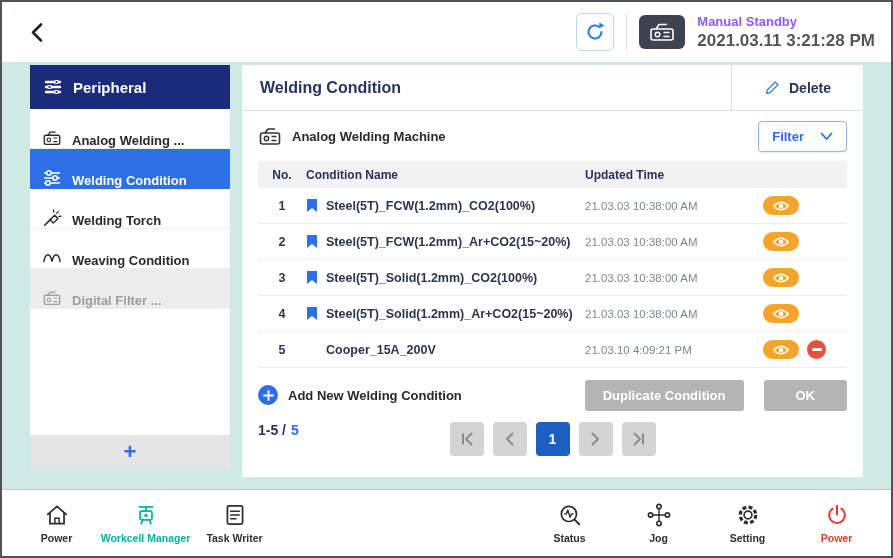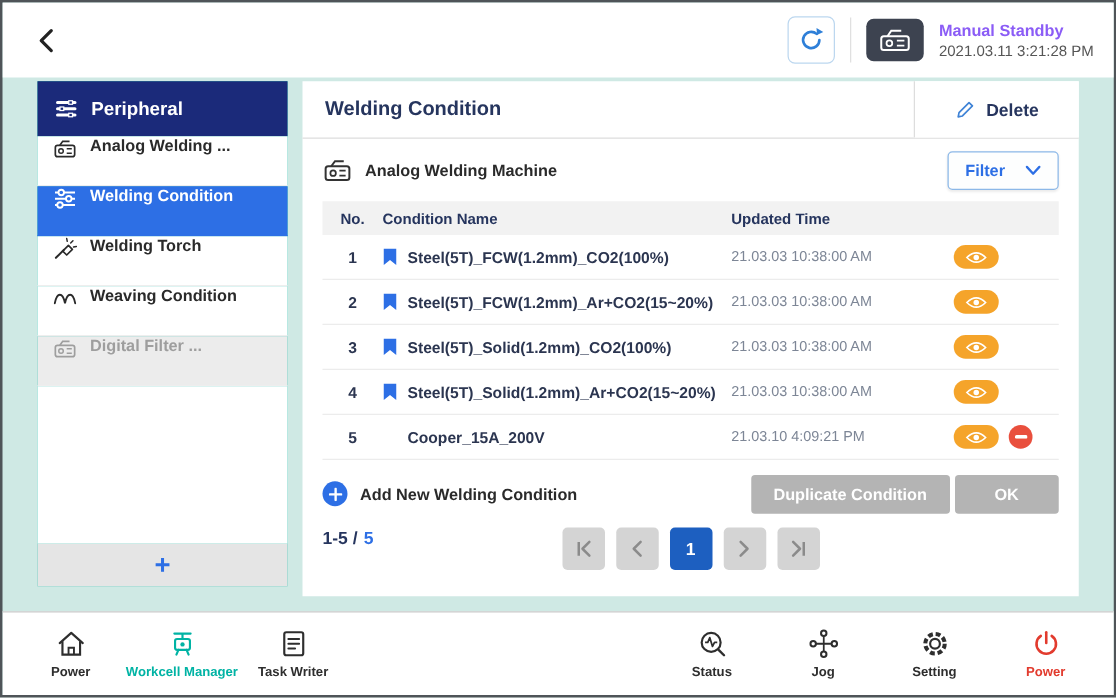--- a/index.html
+++ b/index.html
@@ -12,29 +12,29 @@
 
   
   .topbar{ height:60px; background:#fff; display:flex; align-items:center; justify-content:space-between; padding:0 16px; flex:0 0 auto; }
   .back-btn{ width:40px; height:40px; border:none; background:transparent; display:flex; align-items:center; justify-content:center; cursor:pointer; }
   .topbar-right{ display:flex; align-items:center; gap:12px; }
   .refresh-btn{ width:38px; height:38px; background:#fff; border:1px solid #bcd7ef; border-radius:6px; display:flex; align-items:center; justify-content:center; cursor:pointer; }
   .topbar-divider{ width:1px; height:36px; background:#e0e0e0; }
   .machine-status-icon{ width:46px; height:34px; background:#3d4350; border-radius:6px; display:flex; align-items:center; justify-content:center; }
   .status-texts{ display:flex; flex-direction:column; gap:2px; }
   .status-label{ font-size:13px; font-weight:bold; color:#8b5cf6; }
-  .status-time{ font-size:12px; color:#555; }
+  .status-time{ font-size:17px; color:#555;font-weight:bold; }
 
   
   .content{ flex:1; display:flex; padding:3px 28px 12px; gap:12px; min-height:0; }
 
   
   .sidebar{ width:200px; background:#14b8a6; display:flex; flex-direction:column; margin-bottom:8px; flex:0 0 auto; }
   .sidebar-header{ height:44px; background:#1b2a7a; color:#fff; display:flex; align-items:center; gap:10px; padding:0 13px; font-size:15px; font-weight:bold; }
-  .side-item{ height:40px; display:flex; align-items:flex-start; gap:10px; padding:0 12px; font-size:13px; font-weight:bold; color:#2a2a2a; border-bottom:1px solid #eee; cursor:pointer; background:#fff; }
+  .side-item{ height:40px; display:flex; align-items:flex-end; gap:10px; padding:0 12px; font-size:13px; font-weight:bold; color:#2a2a2a; border-bottom:1px solid #eee; cursor:pointer; background:#fff; }
   .side-item.selected{ background:#2d6fe5; color:#fff; border-bottom:1px solid #2d6fe5; }
   .side-item.disabled{ background:#ececec; color:#9e9e9e; }
   .side-icon{ width:20px; height:20px; display:flex; align-items:center; justify-content:center; flex:0 0 auto; }
   .sidebar-spacer{ flex:1; background:#fff; }
   .sidebar-add{ height:34px; background:#e5e5e5; border:none; color:#2d6fe5; font-size:22px; font-weight:bold; cursor:pointer; line-height:30px; }
 
   
   .main{ flex:1; background:#fff; display:flex; flex-direction:column; min-width:0; }
   .main-header{ height:46px; display:flex; align-items:stretch; justify-content:space-between; border-bottom:1px solid #ddd; flex:0 0 auto; }
   .main-title{ align-self:center; padding-left:18px; font-size:16px; font-weight:bold; color:#26355e; }
@@ -55,21 +55,21 @@
   .bookmark{ width:12px; height:15px; display:flex; flex:0 0 auto; }
   .bookmark.hidden{ visibility:hidden; }
   .col-updated{ font-size:11.5px; color:#7d8696; }
   .col-badges{ display:flex; align-items:center; gap:8px; }
   .eye-badge{ width:36px; height:19px; border-radius:10px; background:#f5a42a; display:inline-flex; align-items:center; justify-content:center; cursor:pointer; border:none; }
   .minus-badge{ width:19px; height:19px; border-radius:50%; background:#e94f3d; display:inline-flex; align-items:center; justify-content:center; cursor:pointer; border:none; }
 
   .actions-row{ height:54px; display:flex; align-items:center; justify-content:space-between; flex:0 0 auto; }
   .add-new{ display:flex; align-items:center; gap:10px; background:none; border:none; font-size:13px; font-weight:bold; color:#2a2a2a; cursor:pointer; font-family:inherit; }
   .plus-circle{ width:20px; height:20px; border-radius:50%; background:#2d6fe5; display:inline-flex; align-items:center; justify-content:center; }
-  .actions-right{ display:flex; gap:4px; }
+  .actions-right{ display:flex; gap:20px; }
   .gray-btn{ height:31px; background:#b4b4b4; color:#fff; border:none; border-radius:3px; font-size:13px; font-weight:bold; padding:0 18px; cursor:pointer; font-family:inherit; }
 
   .pagination-row{ flex:1; display:flex; align-items:flex-start; position:relative; min-height:48px; }
   .page-range{ font-size:14px; font-weight:bold; color:#26355e; display:flex; gap:5px; }
   .page-range .total{ color:#2d6fe5; }
   .pager{ position:absolute; left:50%; transform:translateX(-50%); display:flex; gap:9px; }
   .pg-btn{ width:34px; height:34px; border:none; border-radius:4px; background:#d4d4d4; display:flex; align-items:center; justify-content:center; cursor:pointer; }
   .pg-btn.current{ background:#1d5fc0; color:#fff; font-size:14px; font-weight:bold; }
 
   

